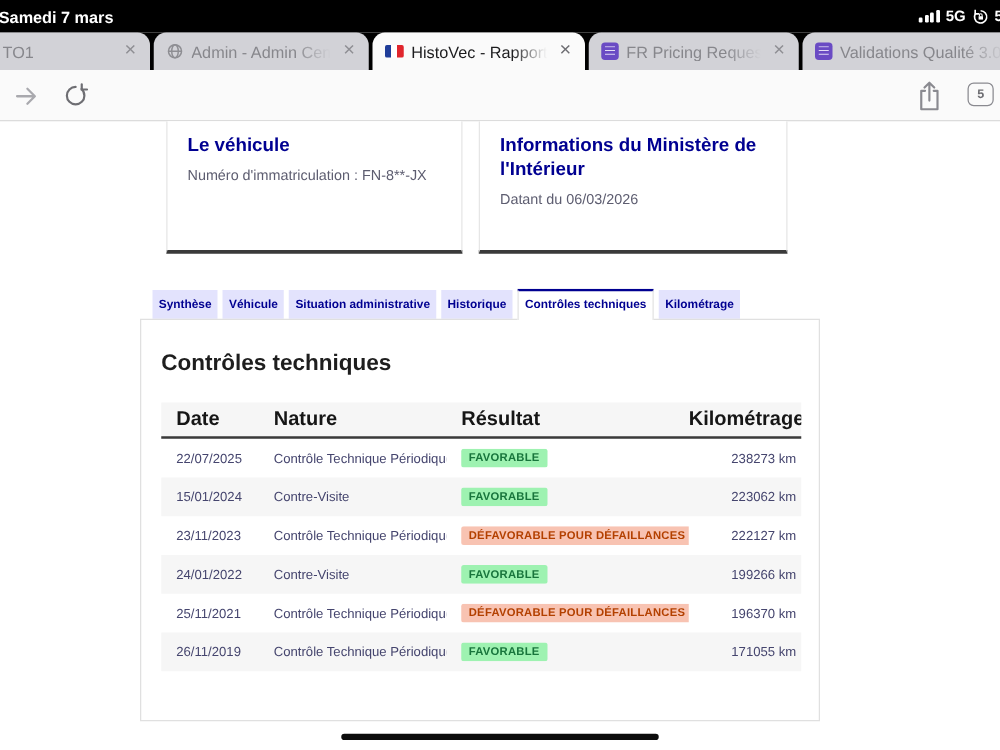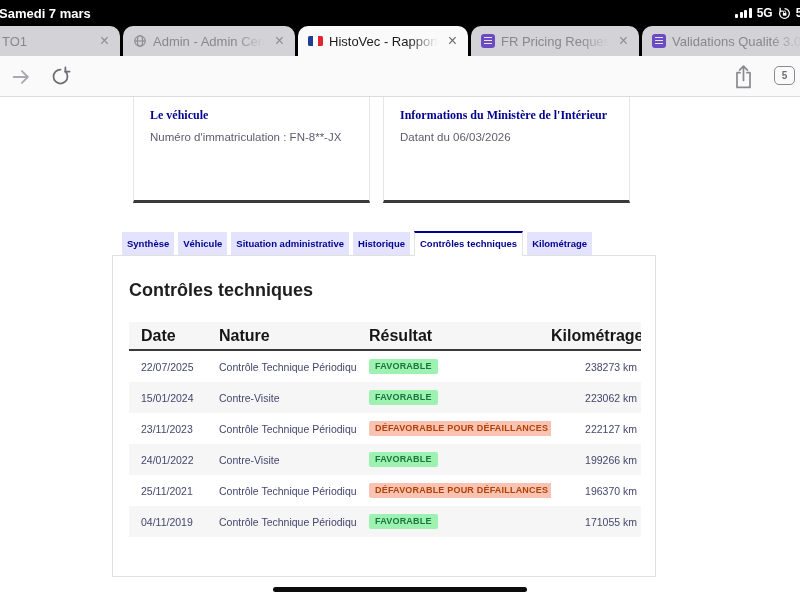--- a/index.html
+++ b/index.html
@@ -45,21 +45,21 @@
   .share{position:absolute;left:733px;top:8px;}
   .tabs-btn{position:absolute;left:774px;top:10px;width:19px;height:17px;border:1.7px solid #8a8a90;
     border-radius:5px;color:#6d6d72;font-size:10px;font-weight:700;display:flex;align-items:center;justify-content:center;}
 
   
   .vcard{position:absolute;top:97px;height:106px;background:#fff;box-sizing:border-box;
     border-left:1px solid #e6e6e6;border-right:1px solid #e6e6e6;border-bottom:3px solid #3a3a3a;
     padding:11px 16px;}
   .vcard-1{left:133px;width:237px;}
   .vcard-2{left:383px;width:247px;}
-  .vcard h3{margin:0 0 8px 0;font-size:12px;line-height:1.25;color:var(--navy);font-family:Liberation Serif, serif;}
+  .vcard h3{margin:0 0 8px 0;font-size:15px;line-height:1.25;color:var(--navy);}
   .vcard p{margin:0;font-size:11.5px;color:#5d5d70;white-space:nowrap;overflow:hidden;}
 
   .nav-tabs{position:absolute;left:112px;top:231px;width:544px;height:25px;overflow:hidden;
     display:flex;gap:4px;padding-left:10px;box-sizing:border-box;align-items:flex-end;}
   .ntab{flex:none;height:24px;line-height:24px;padding:0 5px;background:#e3e3fd;color:var(--navy);
     font-size:9.5px;font-weight:700;white-space:nowrap;}
   .ntab.active{background:#fff;border-top:2px solid var(--navy);border-left:1px solid #e3e3e3;
     border-right:1px solid #e3e3e3;height:25px;line-height:22px;box-sizing:border-box;position:relative;z-index:2;}
 
   .panel{position:absolute;left:112px;top:255px;width:544px;height:322px;background:#fff;
@@ -220,21 +220,21 @@
             <span><span class="badge success">FAVORABLE</span></span>
             <span class="c-km">199266 km</span>
           </div>
           <div class="trow">
             <span>25/11/2021</span>
             <span>Contrôle Technique Périodique</span>
             <span><span class="badge warning">DÉFAVORABLE POUR DÉFAILLANCES MAJEURES</span></span>
             <span class="c-km">196370 km</span>
           </div>
           <div class="trow stripe">
-            <span>04/11/2019</span>
+            <span>26/11/2019</span>
             <span>Contrôle Technique Périodique</span>
             <span><span class="badge success">FAVORABLE</span></span>
             <span class="c-km">171055 km</span>
           </div>
         </div>
     </div>
   </div>
 
   <div class="home-indicator"></div>
 </div>

